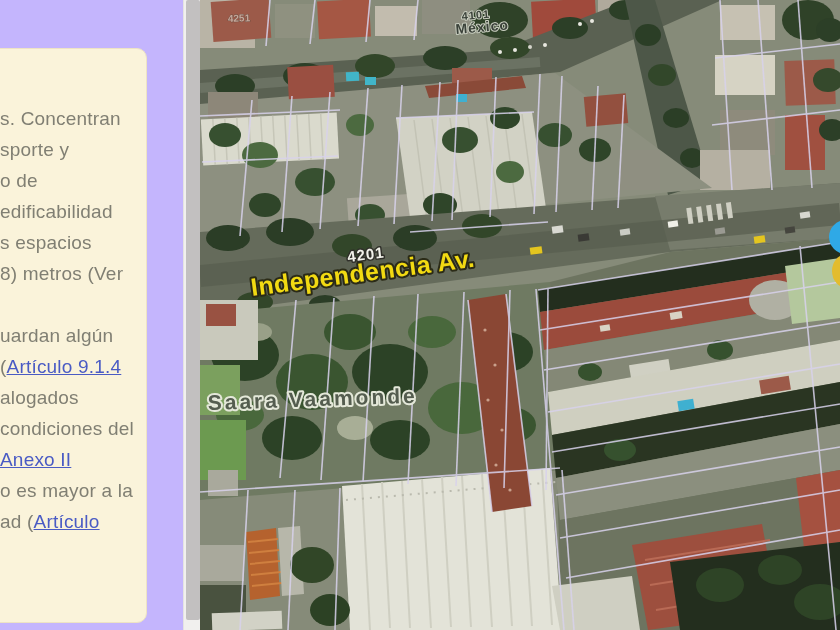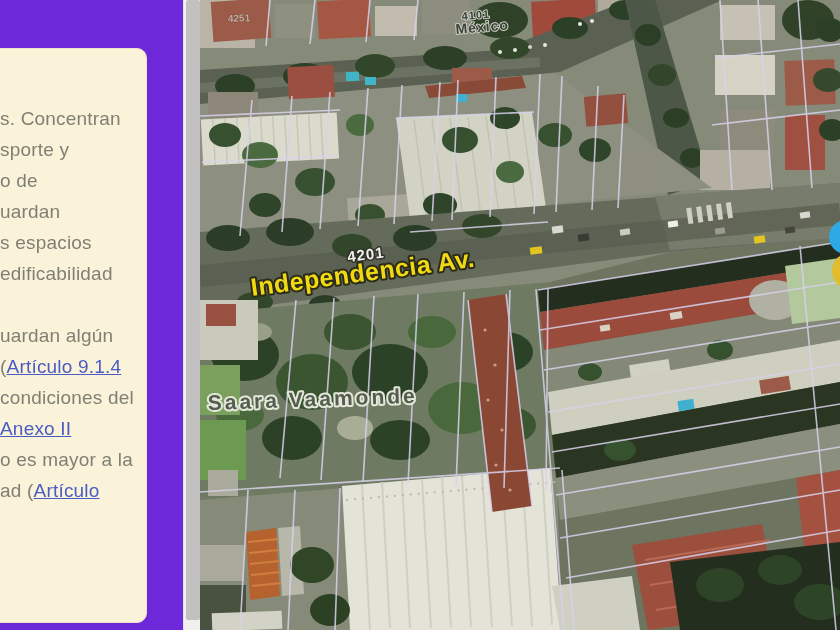--- a/index.html
+++ b/index.html
@@ -1,20 +1,20 @@
 <!DOCTYPE html>
 <html><head>
 <meta charset="utf-8">
 <style>
   html,body{margin:0;padding:0;}
   body{font-family:"Liberation Sans",sans-serif;}
   #app{position:relative;width:840px;height:630px;overflow:hidden;background:#ffffff;}
 
   
-  #left-panel{position:absolute;left:0;top:0;width:183px;height:630px;background:#6d28d9;}
+  #left-panel{position:absolute;left:0;top:0;width:183px;height:630px;background:#c4b5fd;}
   #panel-box{position:absolute;left:-70px;top:48px;width:217px;height:575px;box-sizing:border-box;
     background:#faf3da;border:1px solid #eee3c4;border-radius:10px;padding:54px 0 0 69px;overflow:hidden;}
   .p-line{height:31px;line-height:31px;font-size:19px;color:#807f73;white-space:nowrap;letter-spacing:.2px;}
   .p-line a{color:#4a5bc4;cursor:pointer;}
 
   
   #scrollbar-track{position:absolute;left:183px;top:0;width:17px;height:630px;background:#f1f0ee;border-left:1px solid #e4e3e1;box-sizing:border-box;}
   #scrollbar-thumb{position:absolute;left:1.5px;top:0;width:14px;height:620px;background:#c2c0c0;border-radius:2px;}
 
   
@@ -25,26 +25,27 @@
 <body>
 
 <div id="app">
 
   <div id="left-panel">
     <div id="panel-box">
       <div id="panel-lines">
           <div class="p-line"><span>s. Concentran</span></div>
           <div class="p-line"><span>sporte y</span></div>
           <div class="p-line"><span>o de</span></div>
-          <div class="p-line"><span>uardan</span></div>
+          <div class="p-line"><span>edificabilidad</span></div>
           <div class="p-line"><span>s espacios</span></div>
-          <div class="p-line"><span>edificabilidad</span></div>
+          <div class="p-line"><span>8) metros (Ver</span></div>
           <div class="p-line"></div>
           <div class="p-line"><span>uardan algún</span></div>
           <div class="p-line"><span>(</span><a href="#">Artículo 9.1.4</a></div>
+          <div class="p-line"><span>alogados</span></div>
           <div class="p-line"><span>condiciones del</span></div>
           <div class="p-line"><a href="#"> Anexo II</a></div>
           <div class="p-line"><span>o es mayor a la</span></div>
           <div class="p-line"><span>ad (</span><a href="#">Artículo</a></div>
         </div>
     </div>
   </div>
 
   <div id="scrollbar-track">
     <div id="scrollbar-thumb"></div>

